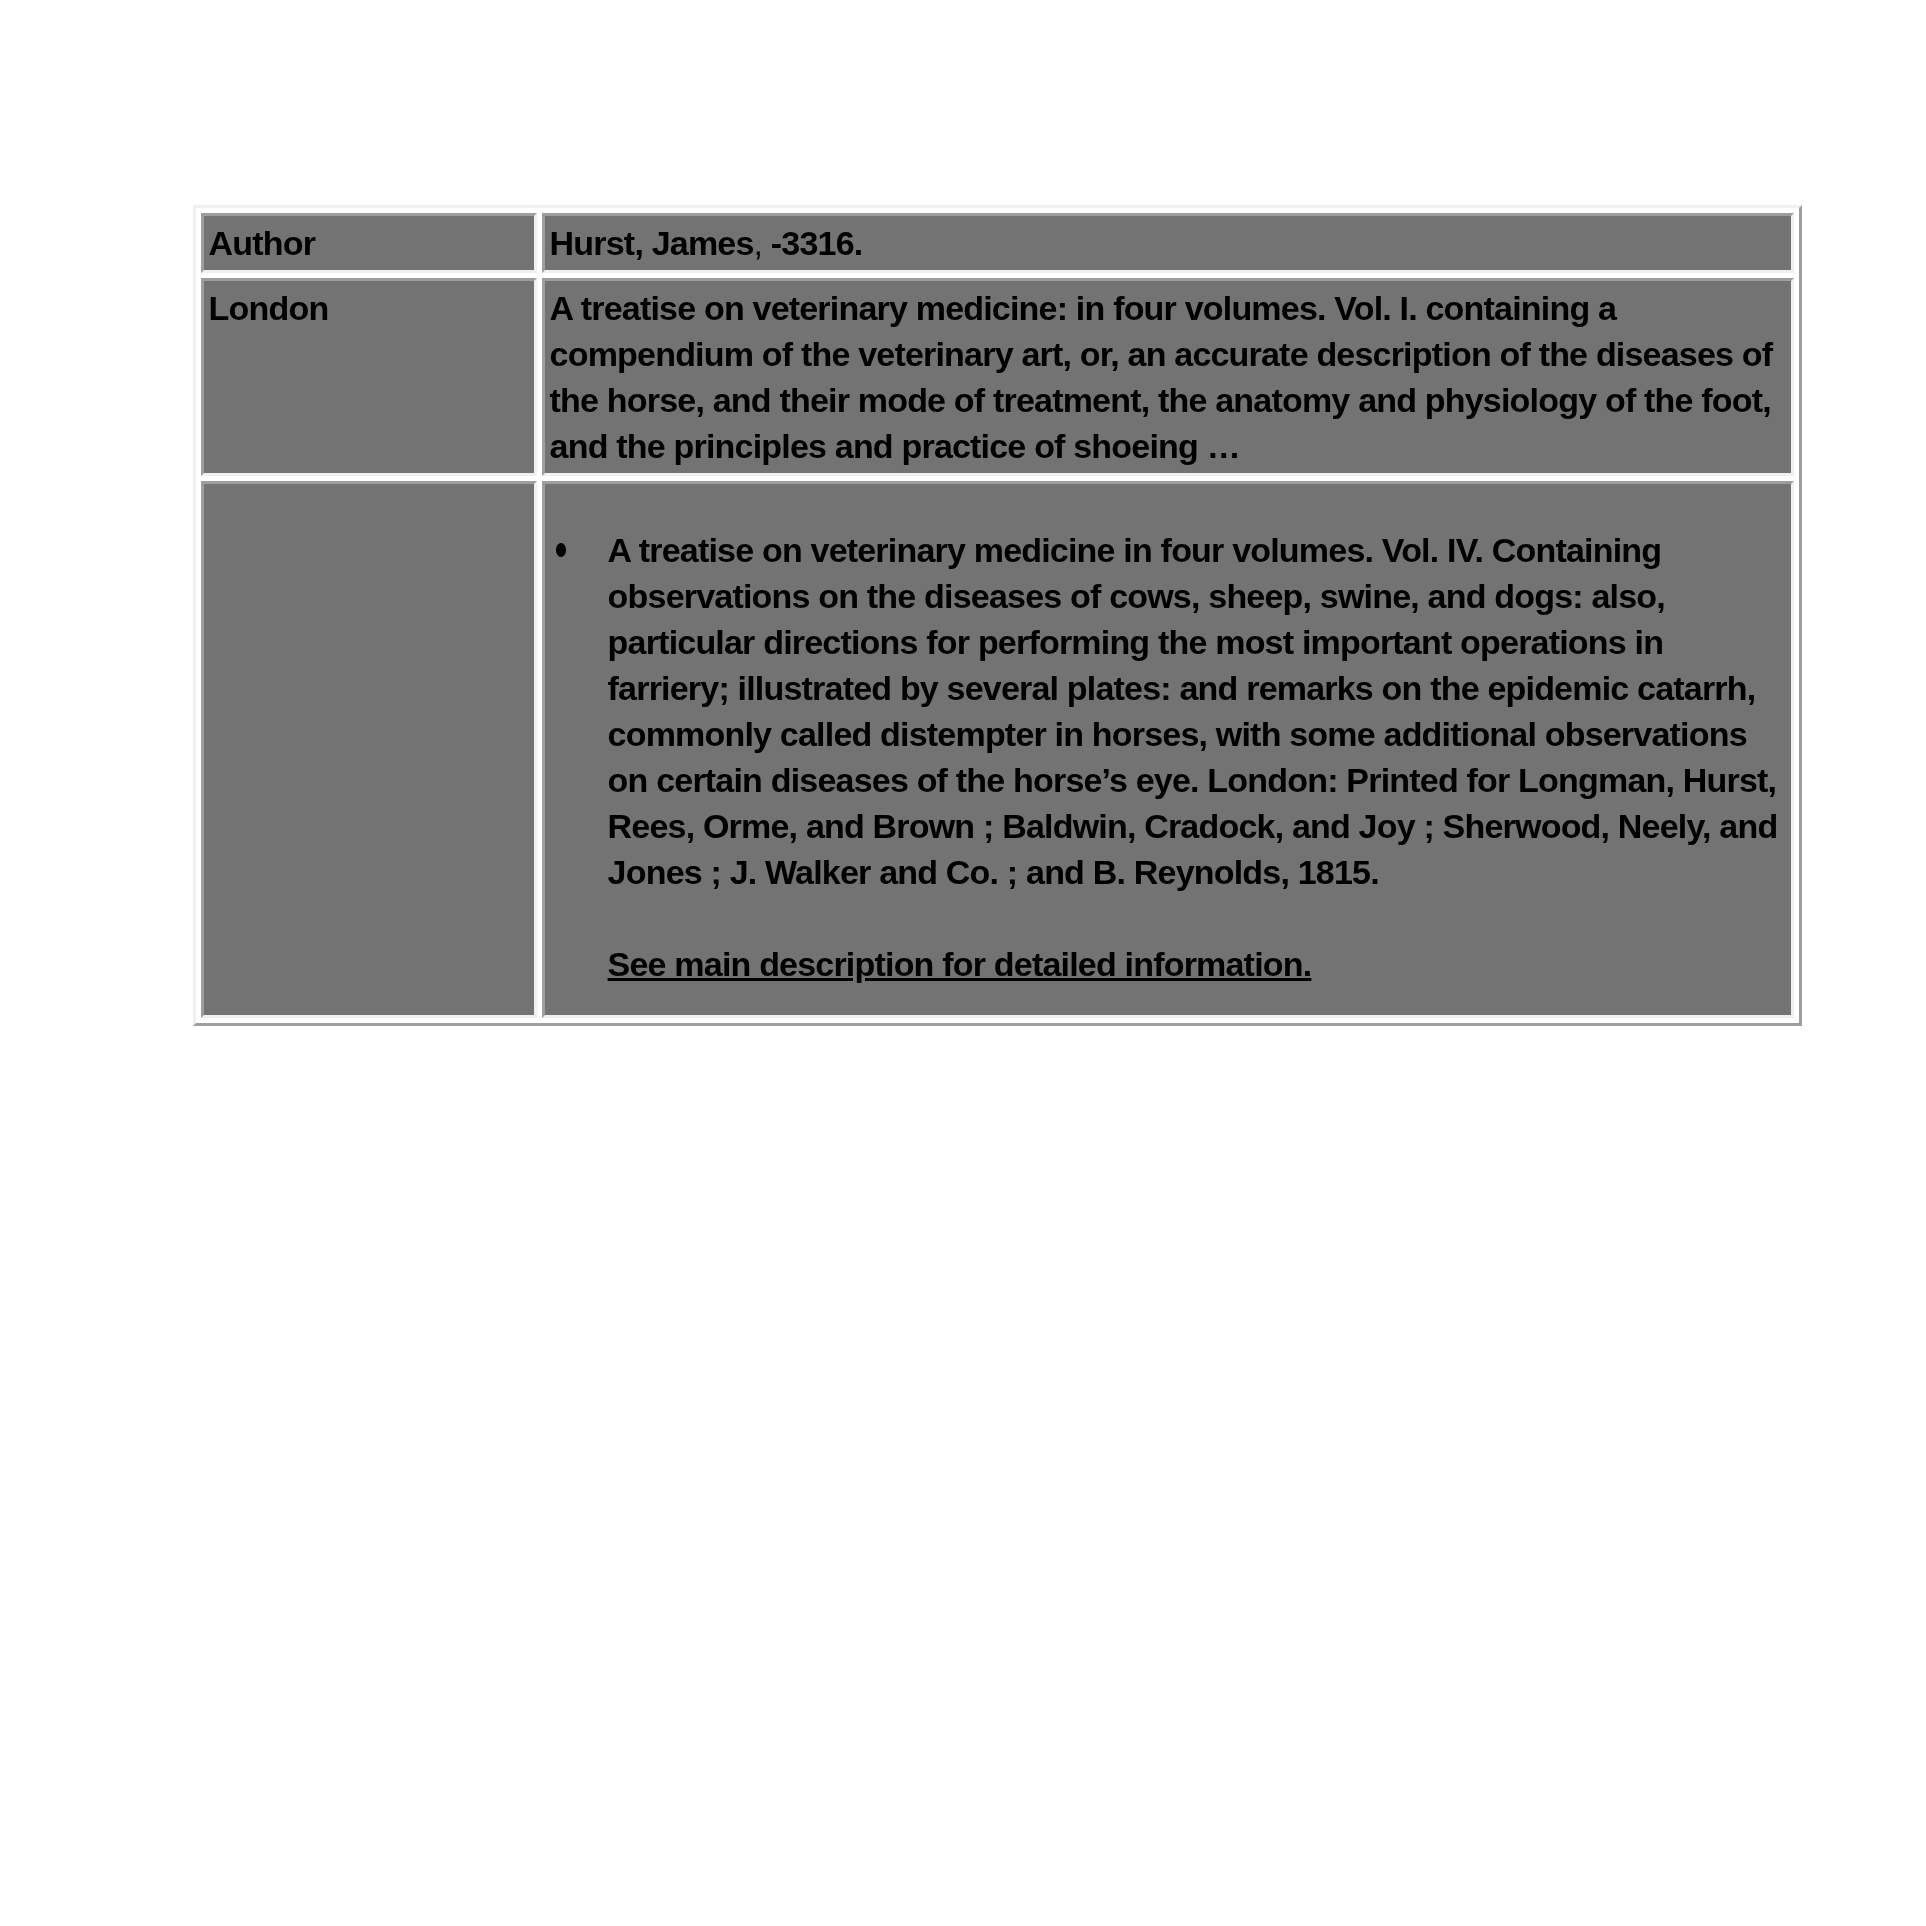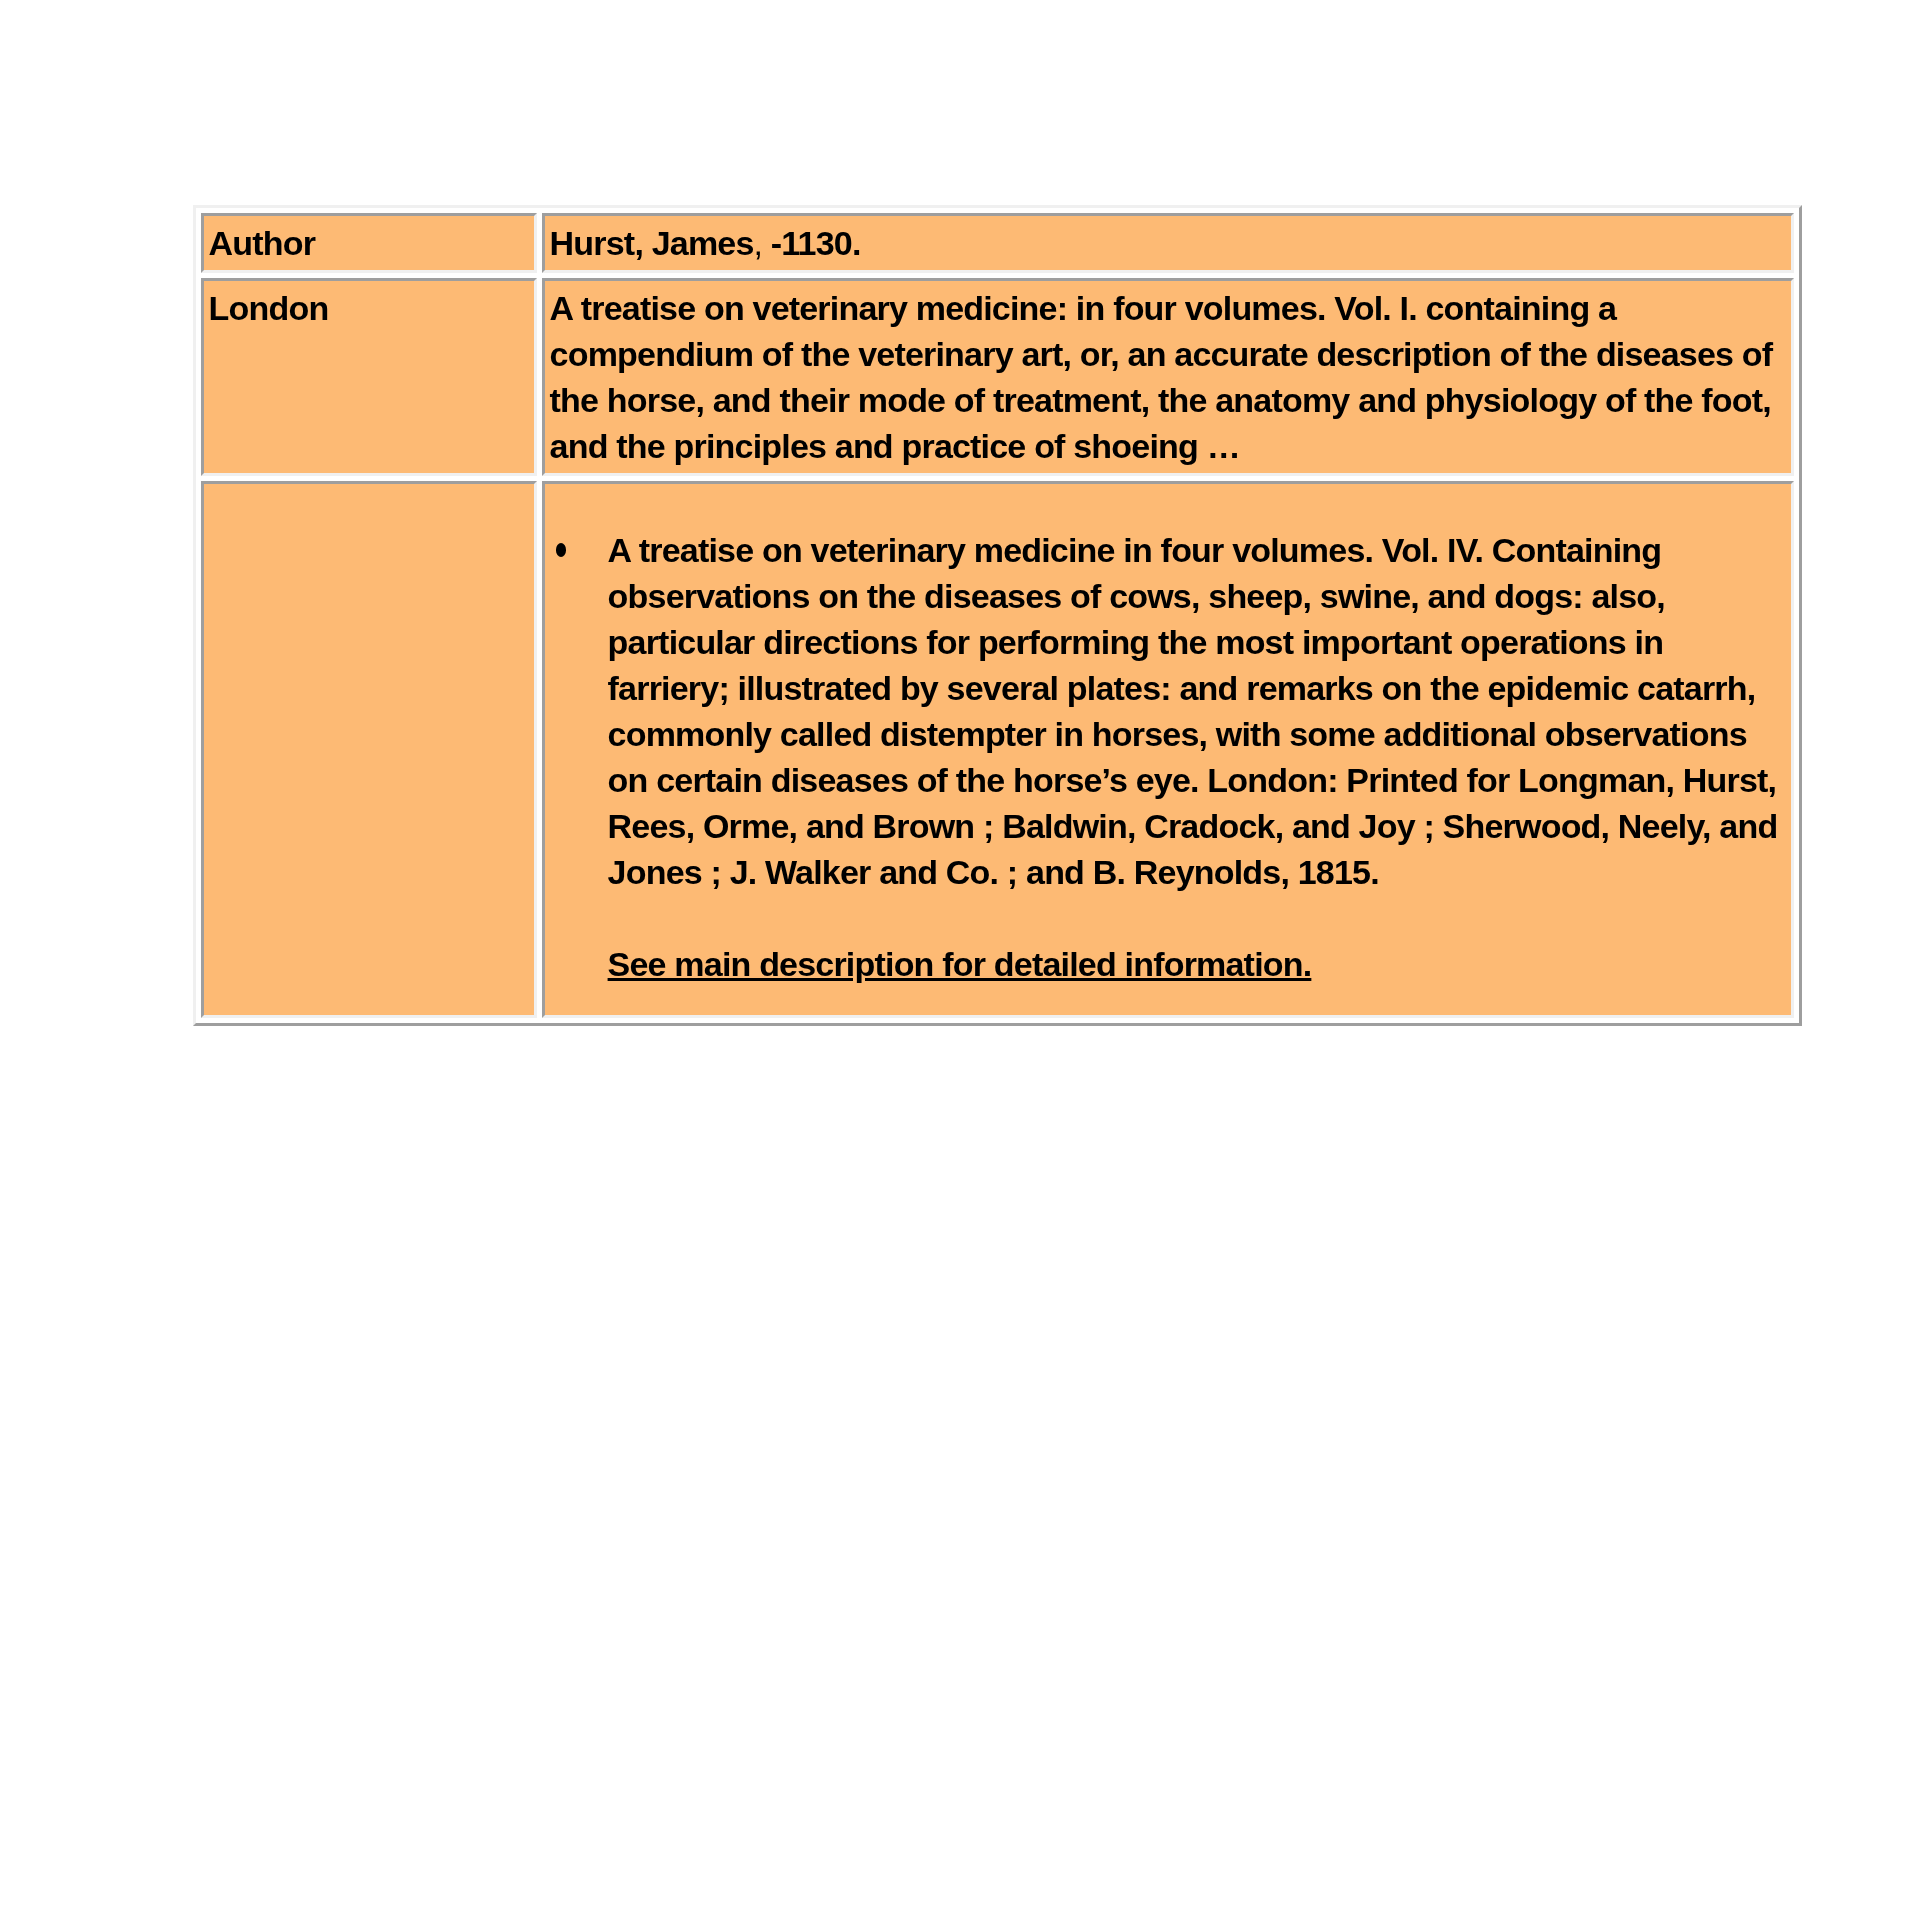--- a/index.html
+++ b/index.html
@@ -18,21 +18,21 @@
     width: 1609px;
     table-layout: fixed;
     border-collapse: separate;
     border-spacing: 5.4px;
     border-top: 3.1px solid #f0f0f0;
     border-left: 3.1px solid #f0f0f0;
     border-bottom: 3.1px solid #9e9e9e;
     border-right: 3.1px solid #9e9e9e;
   }
   .record-table td {
-    background: #fdba74;
+    background: #737373;
     vertical-align: top;
     padding: 3.9px 4.6px;
     font-weight: bold;
     font-size: 34px;
     line-height: 46px;
     letter-spacing: -0.8px;
     border-top: 3.5px solid #9e9e9e;
     border-left: 3.5px solid #9e9e9e;
     border-bottom: 3.5px solid #f0f0f0;
     border-right: 3.5px solid #f0f0f0;
@@ -63,21 +63,21 @@
 <body>
 
 <table class="record-table">
   <colgroup>
     <col class="col-label">
     <col class="col-value">
   </colgroup>
   <tbody>
     <tr>
       <td class="label-cell">Author</td>
-      <td class="value-cell"><span>Hurst, James</span><span class="regular-weight">,</span><span> -1130.</span></td>
+      <td class="value-cell"><span>Hurst, James</span><span class="regular-weight">,</span><span> -3316.</span></td>
     </tr>
     <tr>
       <td class="label-cell">London</td>
       <td class="value-cell">A treatise on veterinary medicine: in four volumes. Vol. I. containing a compendium of the veterinary art, or, an accurate description of the diseases of the horse, and their mode of treatment, the anatomy and physiology of the foot, and the principles and practice of shoeing …</td>
     </tr>
     <tr>
       <td class="label-cell"></td>
       <td class="value-cell">
         <ul class="desc-list">
           <li class="desc-item">

